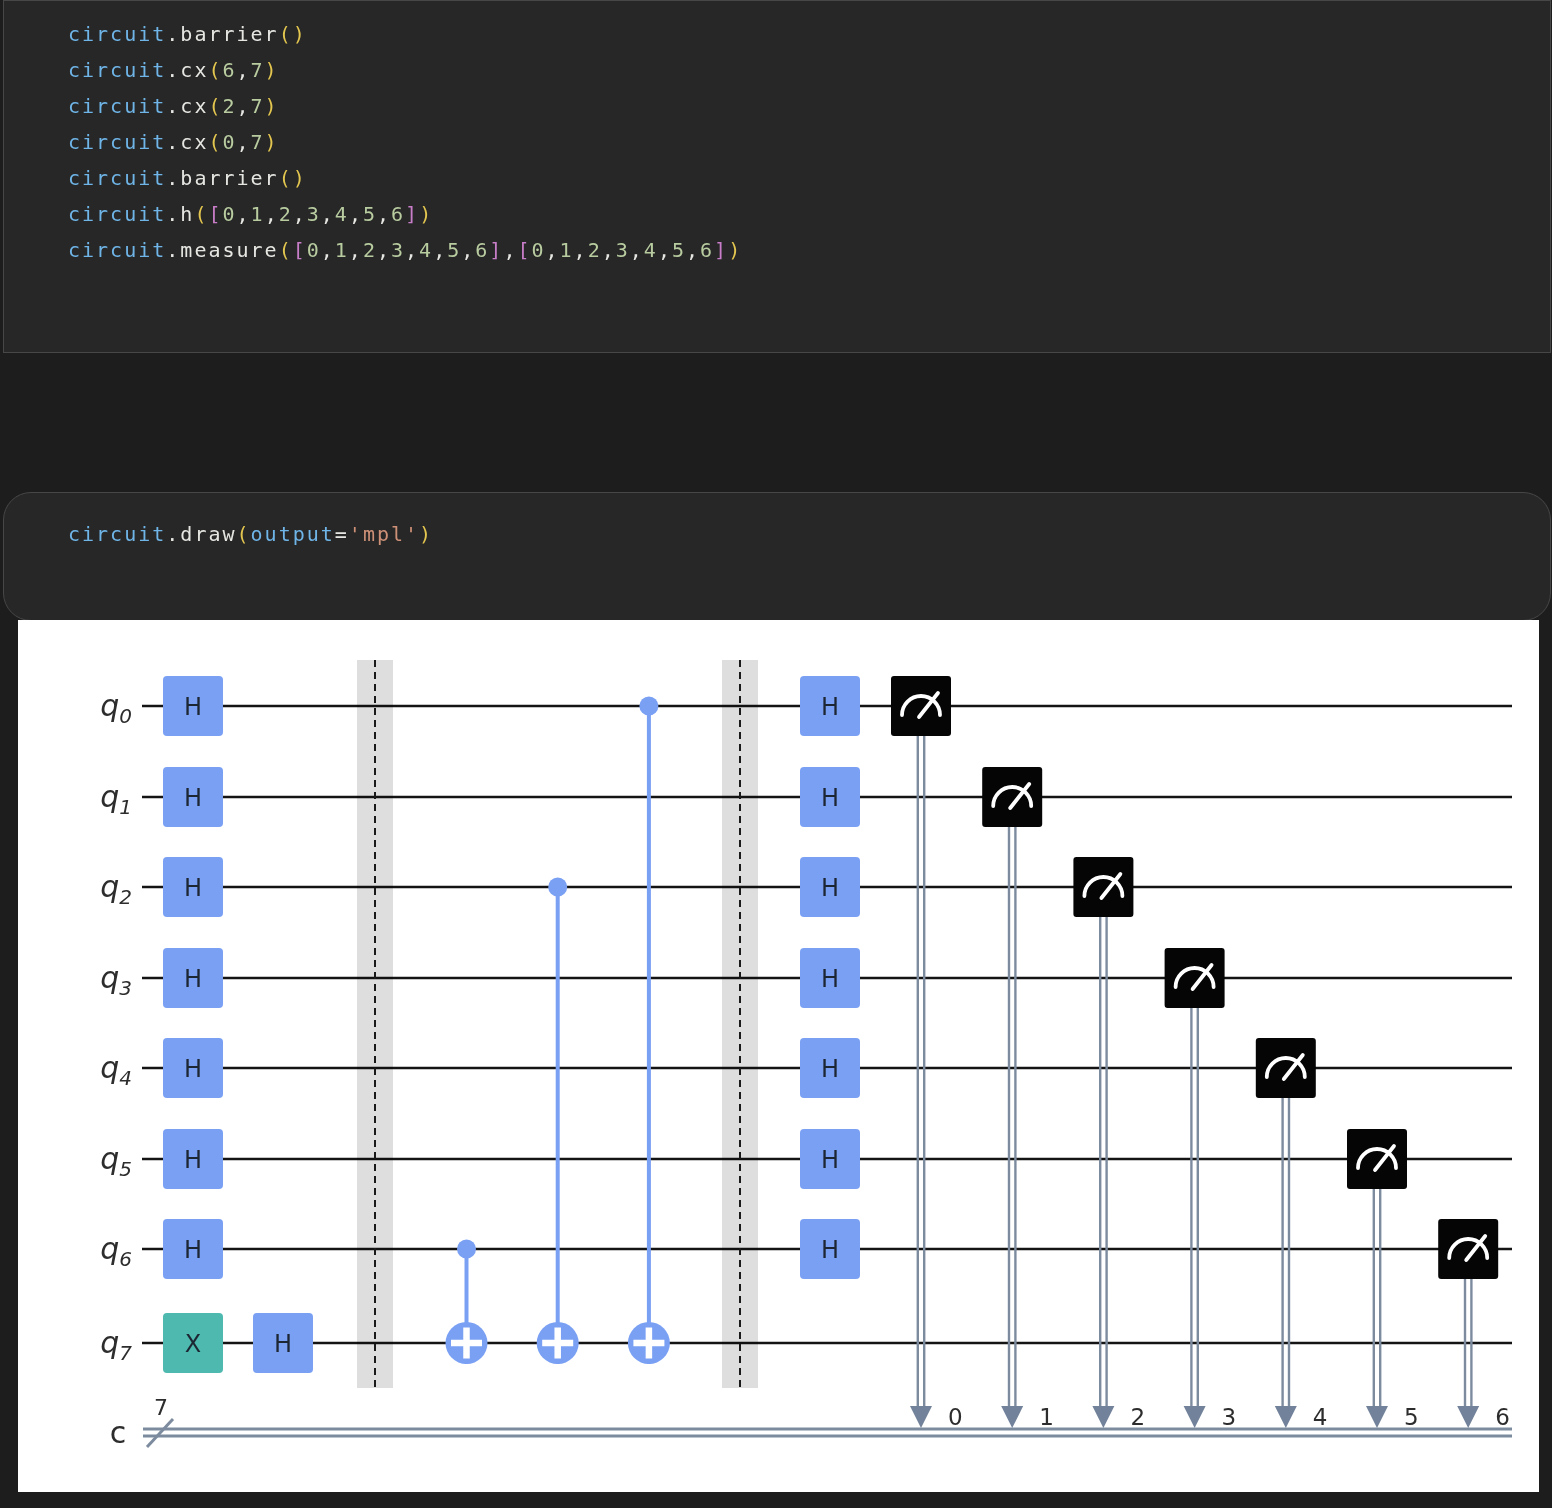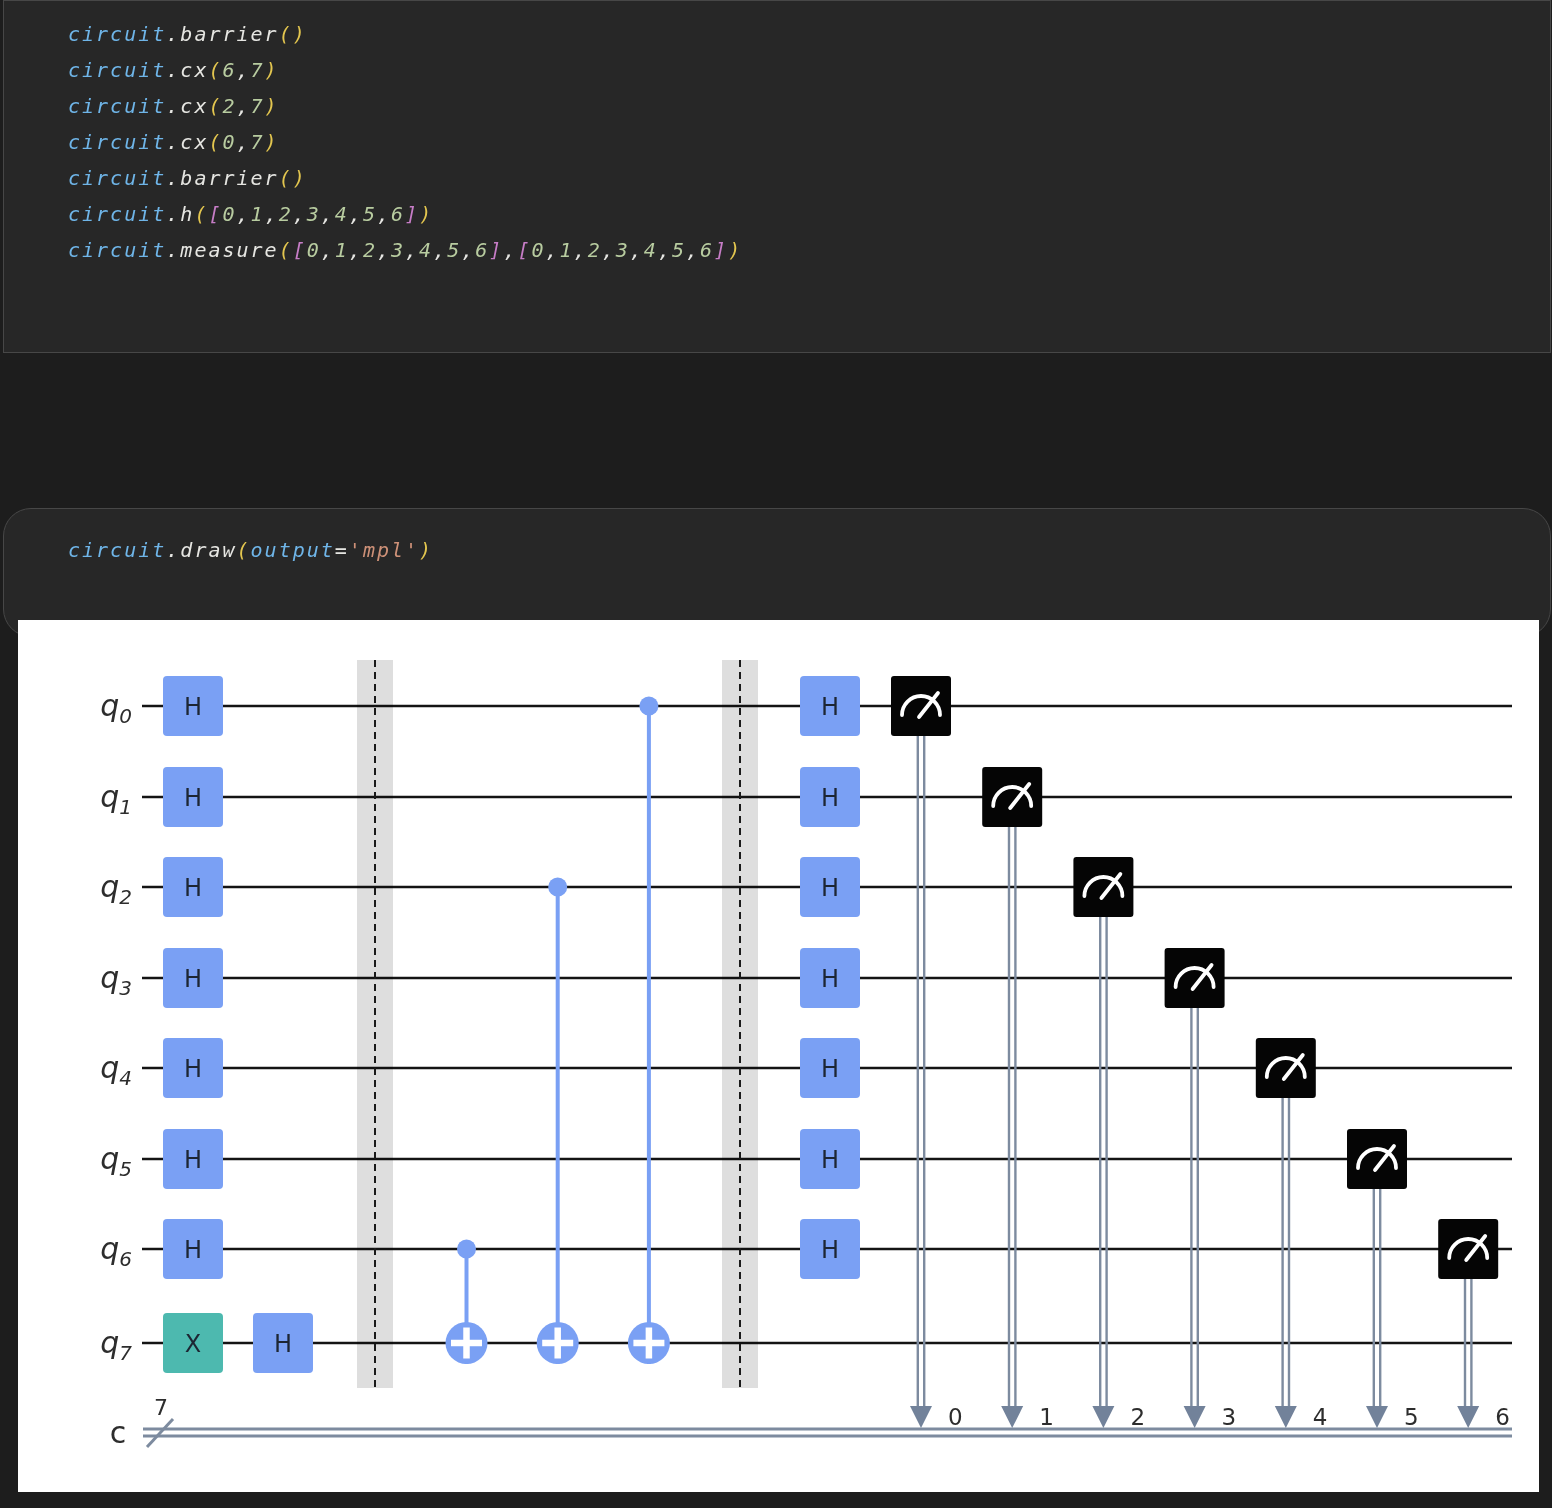--- a/index.html
+++ b/index.html
@@ -1,21 +1,21 @@
 <!DOCTYPE html>
 <html><head>
 <meta charset="utf-8">
 <style>
   html,body{margin:0;padding:0;background:#1d1d1d;}
   .page{position:relative;width:1552px;height:1508px;background:#1d1d1d;overflow:hidden;
         font-family:"DejaVu Sans Mono", monospace;}
   .cell{position:absolute;left:3px;width:1548px;box-sizing:border-box;
-        background:#272727;border:1px solid #474747;font-style:italic;}
+        background:#272727;border:1px solid #474747;}
   .cell-1{top:0;height:353px;}
-  .cell-2{top:508px;height:129px;border-radius:28px;}
+  .cell-2{top:492px;height:129px;border-radius:28px;}
   .code{margin:0;font-size:20px;line-height:36px;letter-spacing:2px;white-space:pre;}
   .cell-1 .code{padding:15px 0 0 64px;}
   .cell-2 .code{padding:23px 0 0 64px;}
   .code .line{height:36px;}
   .output-text{position:absolute;left:18px;top:377px;font-size:20px;line-height:36px;
         letter-spacing:2px;color:#cfcfcf;white-space:pre;}
   .figure-panel{position:absolute;left:18px;top:620px;width:1521px;height:872px;background:#ffffff;}
   svg text{font-family:"DejaVu Sans", sans-serif;}
 </style>
 </head>

